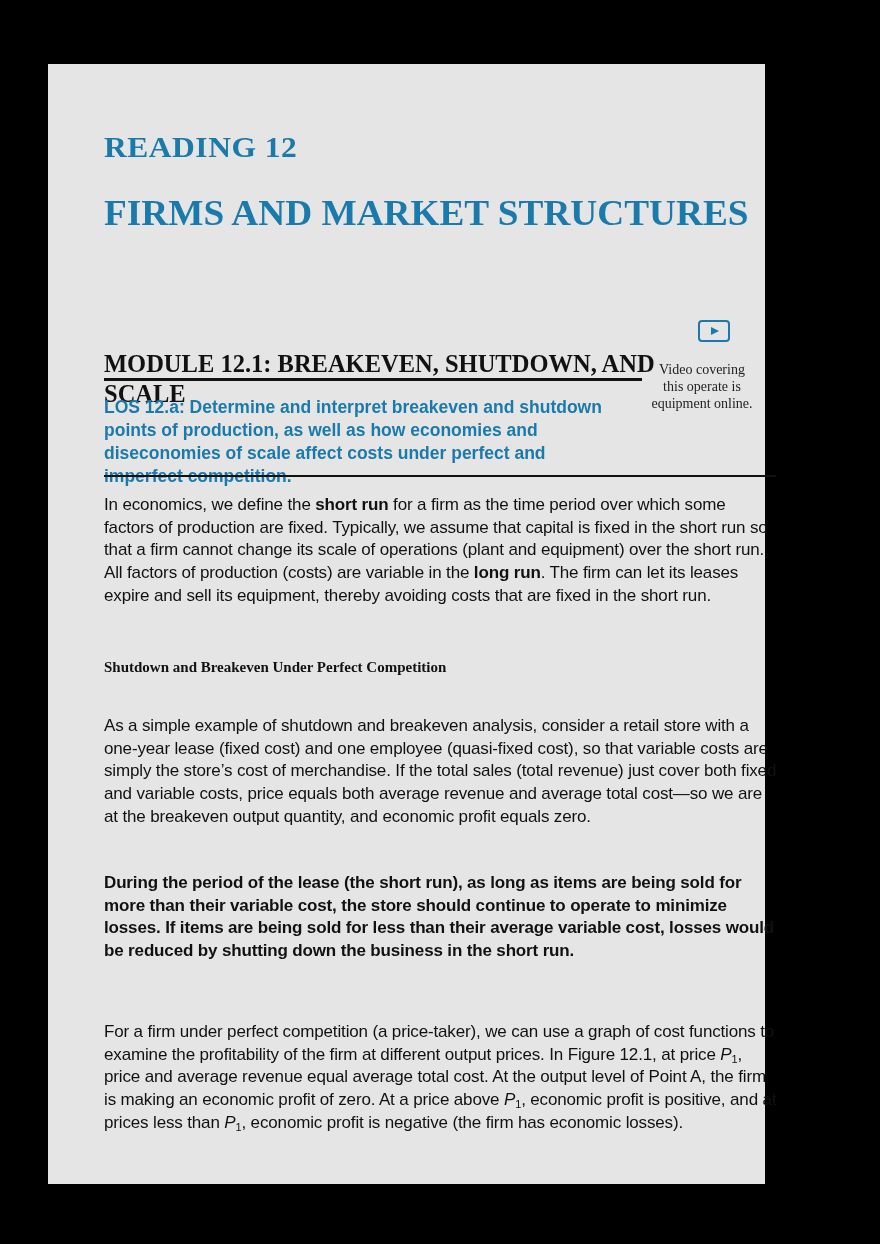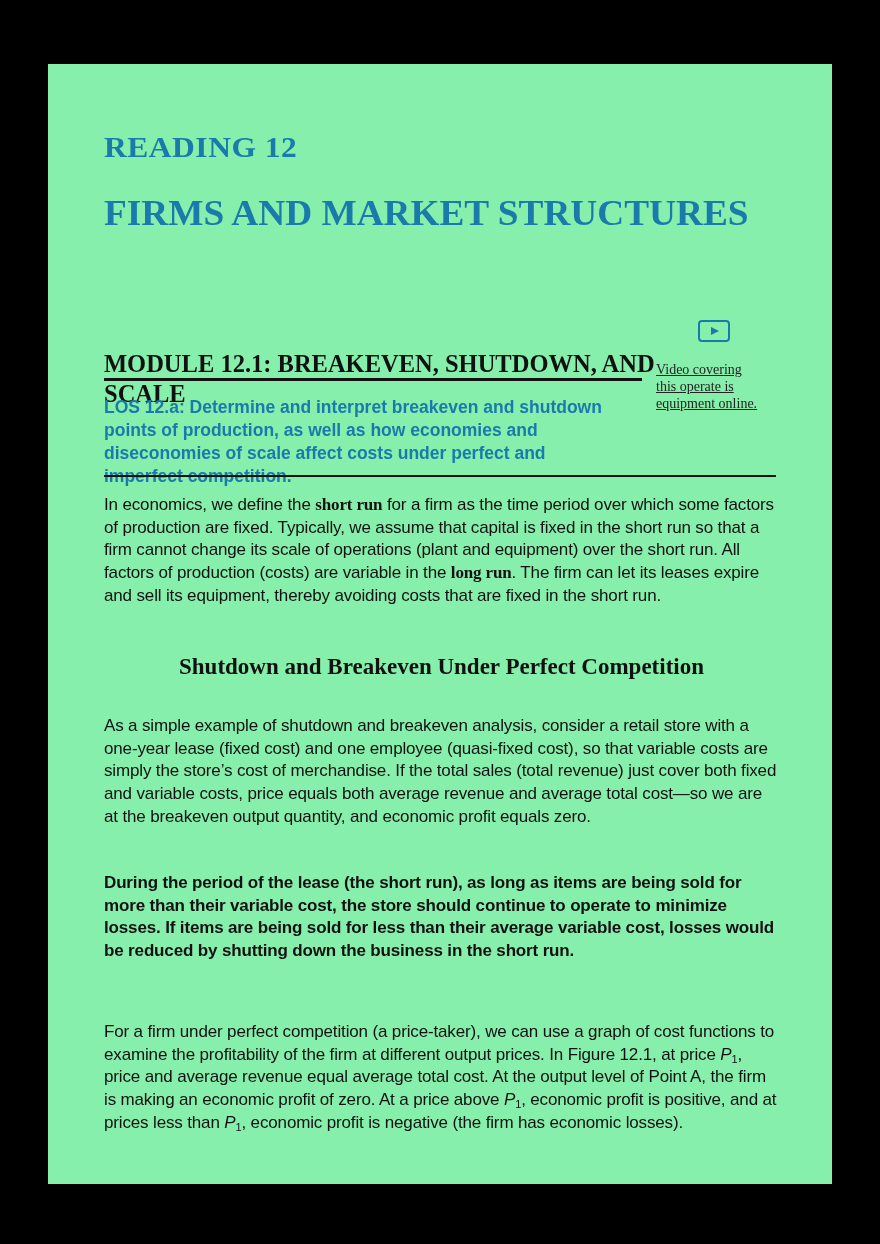--- a/index.html
+++ b/index.html
@@ -1,29 +1,29 @@
 <!DOCTYPE html>
 <html><head>
 <meta charset="utf-8">
 <style>
   html, body { margin:0; padding:0; }
   body { width:880px; height:1244px; background:#000; position:relative; overflow:hidden; }
-  .page { position:absolute; left:48px; top:64px; width:784px; height:1120px; background:#86efac; }
+  .page { position:absolute; left:48px; top:64px; width:717px; height:1120px; background:#e5e5e5; }
   .reading-label { position:absolute; left:56px; top:66px; color:#1a7aab; font-size:30px; font-weight:bold; letter-spacing:0.5px; font-family:"Liberation Serif", serif; transform:scaleX(1.05); transform-origin:left; }
   .reading-title { position:absolute; left:56px; top:128px; color:#1a7aab; font-size:35.5px; font-weight:bold; font-family:"Liberation Serif", serif; transform:scaleX(1.05); transform-origin:left; white-space:nowrap; }
   .module-title { position:absolute; left:56px; top:238px; width:560px; color:#111; font-size:24.5px; font-weight:bold; line-height:30px; font-family:"Liberation Serif", serif;margin-top:47px; }
   .rule-top { position:absolute; left:56px; top:314px; width:538px; height:3px; background:#111; }
   .video-icon { position:absolute; left:650px; top:256px; width:32px; height:22px; border:2px solid #1a7aab; border-radius:4px; box-sizing:border-box; }
   .video-icon::after { content:""; position:absolute; left:11px; top:5px; width:0; height:0; border-left:8px solid #1a7aab; border-top:4.5px solid transparent; border-bottom:4.5px solid transparent; }
-  .video-caption { position:absolute; left:608px; top:297px; width:120px; font-family:"Liberation Serif", serif; font-size:14px; line-height:17px; color:#222;text-decoration:underline; }
+  .video-caption { position:absolute; left:594px; top:297px; width:120px; text-align:center; font-family:"Liberation Serif", serif; font-size:14px; line-height:17px; color:#222; }
   .los { position:absolute; left:56px; top:332px; width:680px; color:#1a7aab; font-family:"Liberation Sans", sans-serif; font-weight:bold; font-size:17.5px; line-height:23px; }
   .rule-bottom { position:absolute; left:56px; top:411px; width:672px; height:1.5px; background:#111; }
   .para { position:absolute; left:56px; width:676px; font-family:"Liberation Sans", sans-serif; font-size:17px; line-height:22.7px; color:#111; letter-spacing:-0.15px; }
-  .h2 { position:absolute; left:56px; top:588px; width:600px; font-family:"Liberation Serif", serif; font-weight:bold; font-size:23px; line-height:30px; color:#111;text-align:right; }
-  b { font-weight:bold;font-family:Liberation Serif, serif; }
+  .h2 { position:absolute; left:56px; top:588px; width:600px; font-family:"Liberation Serif", serif; font-weight:bold; font-size:15px; line-height:30px; color:#111; }
+  b { font-weight:bold; }
   i.var { font-style:italic; }
   sub { font-size:11px; vertical-align:-3px; line-height:0; }
 </style>
 </head>
 <body>
 
 <div class="page">
 
   <div class="reading-label">READING 12</div>
   <div class="reading-title">FIRMS AND MARKET STRUCTURES</div>

